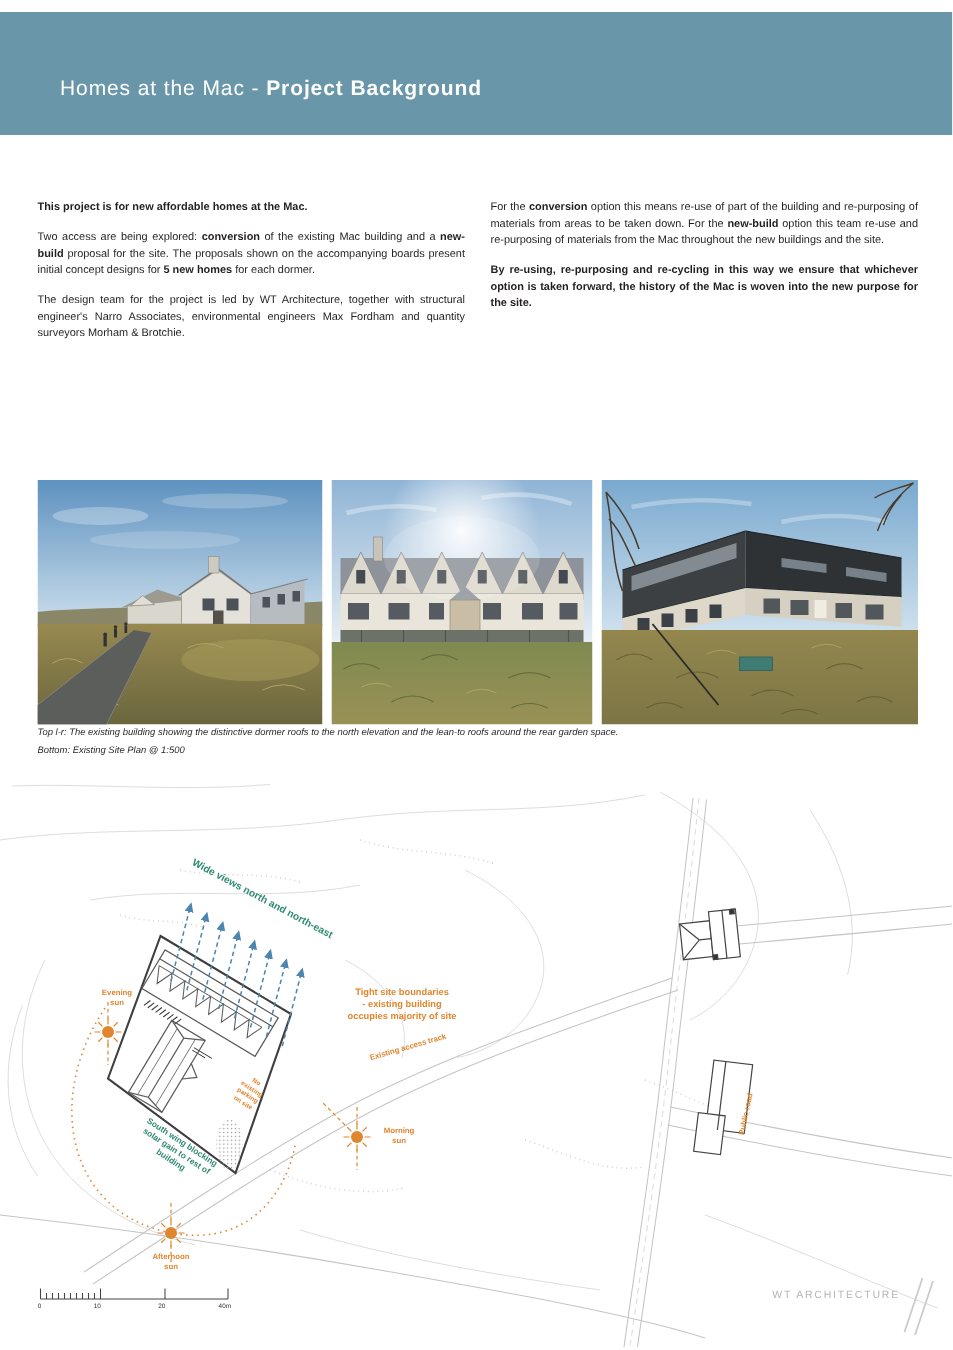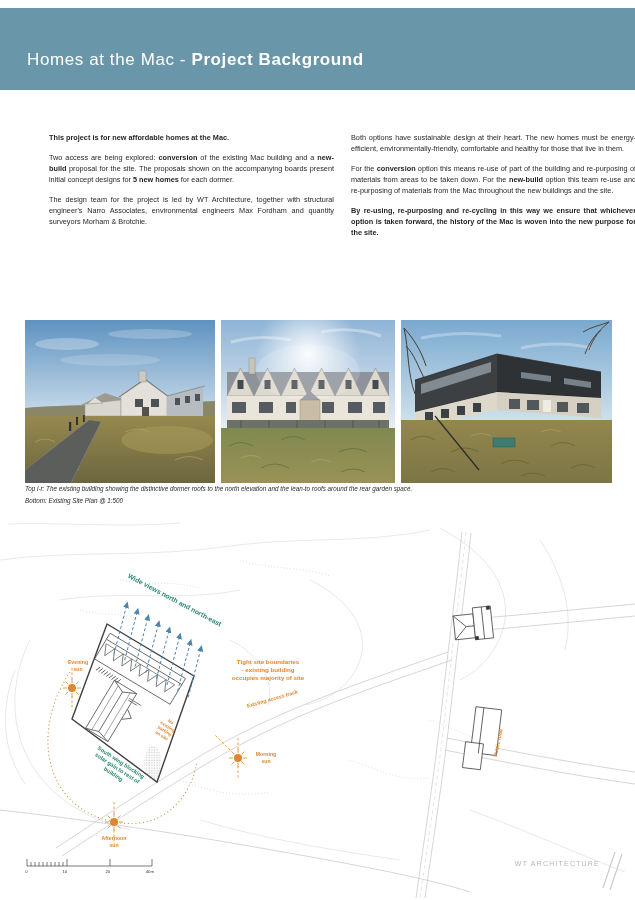--- a/index.html
+++ b/index.html
@@ -4,24 +4,24 @@
 <style>
   :root{
     --header-bg:#6997a9; --annotation-teal:#2f8a74; --annotation-orange:#e0862e;
     --arrow-blue:#4c85ad; --ink:#231f20;
   }
   html,body{margin:0;padding:0;background:#fff;}
   .page{position:relative;width:635px;height:900px;background:#fff;overflow:hidden;
         font-family:"Liberation Sans",sans-serif;color:var(--ink);}
   
   .banner{position:absolute;top:8px;left:0;right:0;height:82px;background:var(--header-bg);}
-  .banner h1{margin:0;padding:42px 0 0 27px;font-size:17px;font-weight:400;color:#fff;letter-spacing:.6px;}
+  .banner h1{margin:0;padding:42px 0 0 40px;font-size:14px;font-weight:400;color:#fff;letter-spacing:.6px;}
   .banner h1 .bold{font-weight:700;}
   
-  .col{position:absolute;top:133px;width:285px;font-size:7.3px;line-height:1.5;text-align:justify;margin-left:24px;}
+  .col{position:absolute;top:133px;width:285px;font-size:7.3px;line-height:1.5;text-align:justify;}
   .col-left{left:25px;} .col-right{left:327px;}
   .col p{margin:0 0 9px;}
   .col strong{font-weight:700;}
   
   .photos{position:absolute;top:320px;left:25px;display:flex;gap:6px;}
   .photos svg{display:block;}
   
   .caption{position:absolute;left:25px;font-size:6.3px;font-style:italic;color:#2a2a2a;}
   .caption-1{top:485px;} .caption-2{top:497px;}
   
@@ -57,21 +57,20 @@
   <header class="banner">
     <h1><span>Homes at the Mac - </span><span class="bold">Project Background</span></h1>
   </header>
 
   <div class="col col-left">
       <p><strong>This project is for new affordable homes at the Mac.</strong></p>
       <p><span>Two access are being explored: </span><strong>conversion</strong><span> of the existing Mac building and a </span><strong>new-build</strong><span> proposal for the site. The proposals shown on the accompanying boards present initial concept designs for </span><strong>5 new homes</strong><span> for each dormer.</span></p>
       <p><span>The design team for the project is led by WT Architecture, together with structural engineer's Narro Associates, environmental engineers Max Fordham and quantity surveyors Morham &amp; Brotchie.</span></p>
     </div>
   <div class="col col-right">
-      <p><span>Both options have sustainable design at their heart. The new homes must be energy-efficient, environmentally-friendly, comfortable and healthy for those that live in them.</span></p>
       <p><span>For the </span><strong>conversion</strong><span> option this means re-use of part of the building and re-purposing of materials from areas to be taken down. For the </span><strong>new-build</strong><span> option this team re-use and re-purposing of materials from the Mac throughout the new buildings and the site.</span></p>
       <p><strong>By re-using, re-purposing and re-cycling in this way we ensure that whichever option is taken forward, the history of the Mac is woven into the new purpose for the site.</strong></p>
     </div>
 
   <div class="photos">
 
     <svg width="190" height="163" viewBox="0 0 190 163">
       <defs>
         <linearGradient id="p1sky" x1="0" y1="0" x2="0" y2="1">
             <stop offset="0" stop-color="#5e92c0"></stop>

